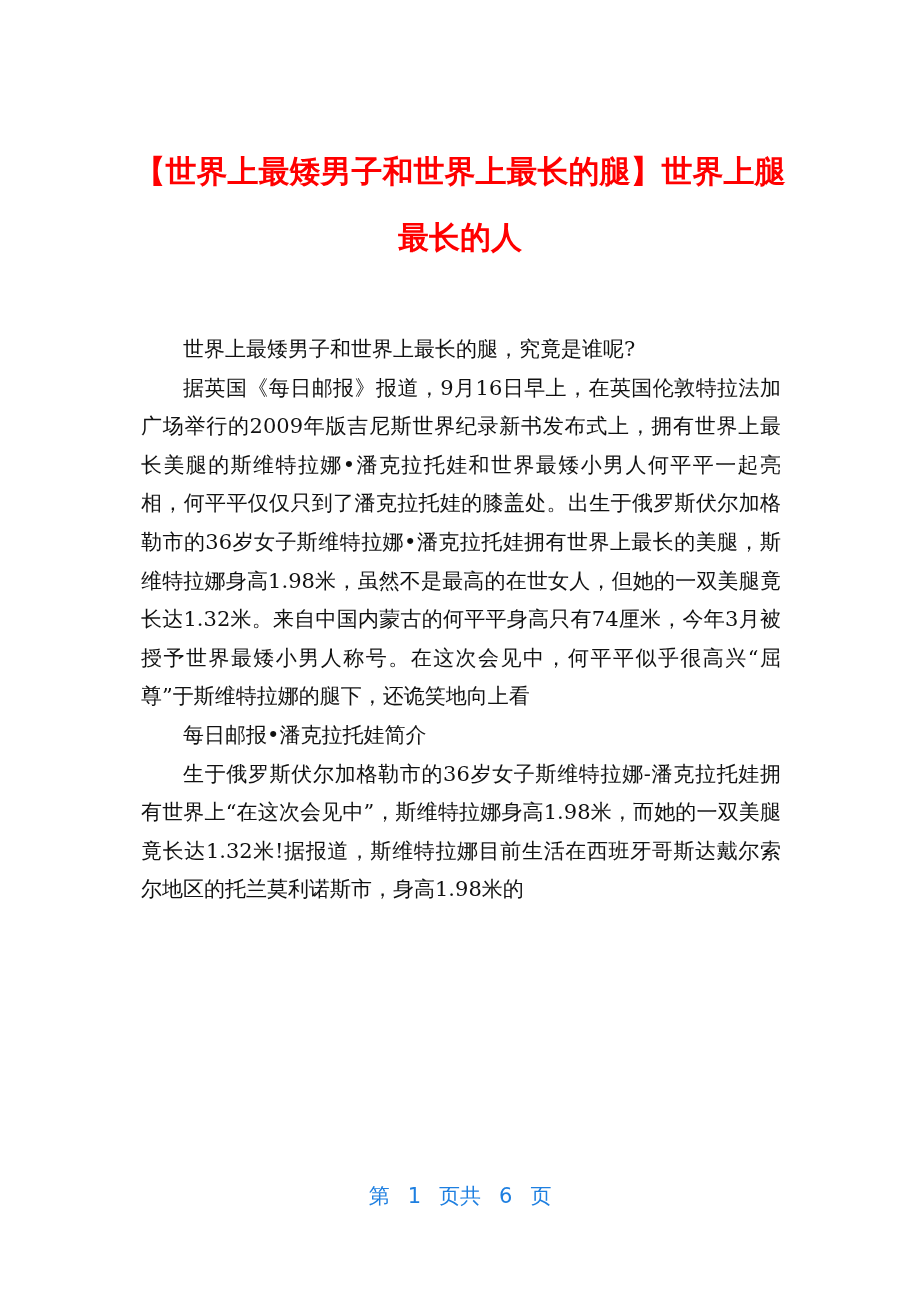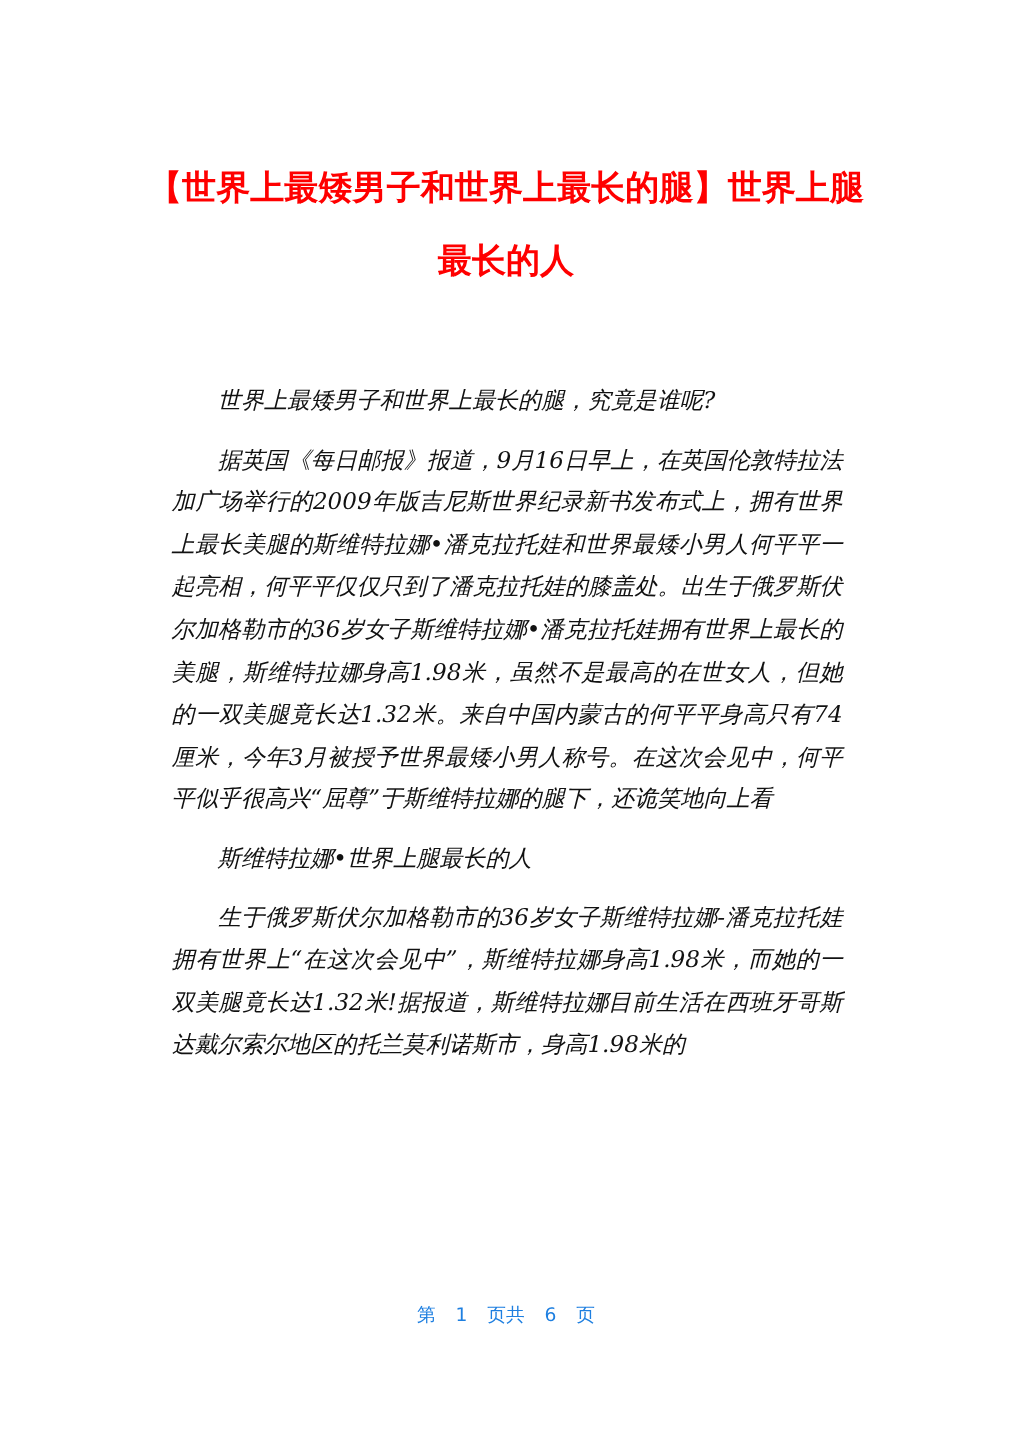--- a/index.html
+++ b/index.html
@@ -37,51 +37,50 @@
     .body {
       position: absolute;
       left: 141px;
       top: 330px;
       width: 640px;
       color: #111111;
       font-size: 21px;
       line-height: 38.6px;
     }
     .para {
-      margin: 15px;
+      margin: 0;
       text-indent: 42px;
       text-align: justify;
       text-align-last: left;
-      font-style: italic;
     }
     .footer {
       position: absolute;
       left: 0;
       top: 1184px;
       width: 920px;
       text-align: center;
       color: #1e7fe0;
       font-family: "DejaVu Sans", "Liberation Sans", sans-serif;
-      font-size: 17px;
+      font-size: 21px;
       line-height: 24px;
     }
     .footer span {
       display: inline-block;
       margin: 0 9px;
     }
   </style>
 </head>
 <body>
 
 <div class="page">
   <h1 class="title" style="margin:0;">【世界上最矮男子和世界上最长的腿】世界上腿最长的人</h1>
 
   <div class="body">
     <p class="para">世界上最矮男子和世界上最长的腿，究竟是谁呢?</p>
     <p class="para">据英国《每日邮报》报道，9月16日早上，在英国伦敦特拉法加广场举行的2009年版吉尼斯世界纪录新书发布式上，拥有世界上最长美腿的斯维特拉娜•潘克拉托娃和世界最矮小男人何平平一起亮相，何平平仅仅只到了潘克拉托娃的膝盖处。出生于俄罗斯伏尔加格勒市的36岁女子斯维特拉娜•潘克拉托娃拥有世界上最长的美腿，斯维特拉娜身高1.98米，虽然不是最高的在世女人，但她的一双美腿竟长达1.32米。来自中国内蒙古的何平平身高只有74厘米，今年3月被授予世界最矮小男人称号。在这次会见中，何平平似乎很高兴“屈尊”于斯维特拉娜的腿下，还诡笑地向上看</p>
-    <p class="para">斯维特拉娜•世界上腿最长的人</p>
+    <p class="para">每日邮报•潘克拉托娃简介</p>
     <p class="para">生于俄罗斯伏尔加格勒市的36岁女子斯维特拉娜-潘克拉托娃拥有世界上“在这次会见中”，斯维特拉娜身高1.98米，而她的一双美腿竟长达1.32米!据报道，斯维特拉娜目前生活在西班牙哥斯达戴尔索尔地区的托兰莫利诺斯市，身高1.98米的</p>
   </div>
 
   <div class="footer">
     <span>第</span><span>1</span><span>页共</span><span>6</span><span>页</span>
   </div>
 </div>
 
 </body></html>

